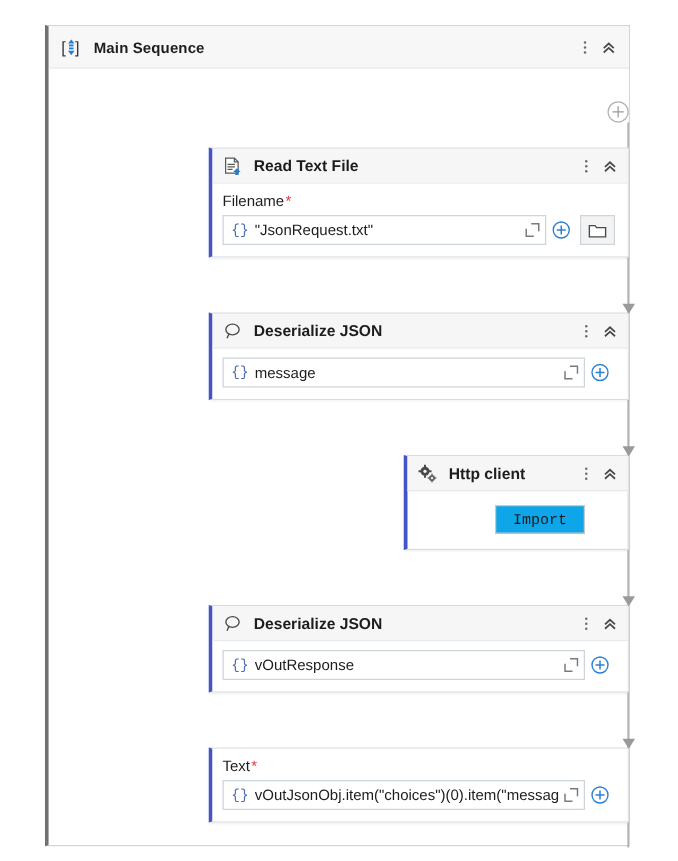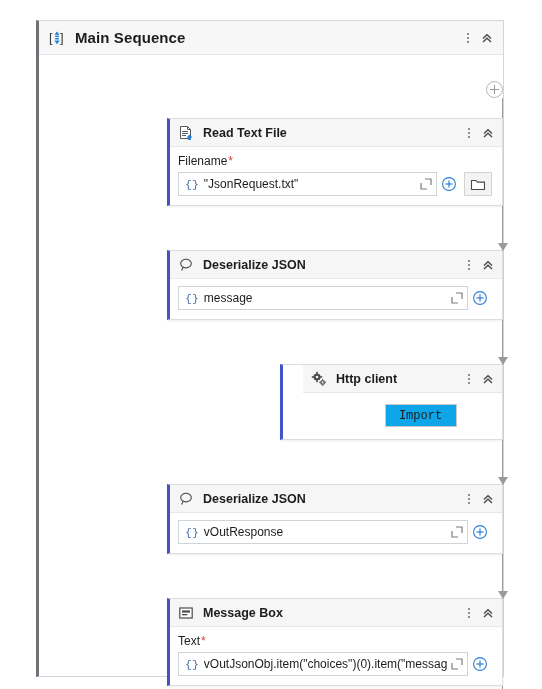--- a/index.html
+++ b/index.html
@@ -30,21 +30,21 @@
   .seq-header {
     height: 34px;
     background: #f7f7f7;
     border-bottom: 1px solid #e3e7eb;
     display: flex;
     align-items: center;
     padding: 0 8px 0 10px;
     box-sizing: border-box;
   }
   .seq-title {
-    font-size: 15px;
+    font-size: 12px;
     font-weight: bold;
     color: #1d1d1d;
     margin-left: 10px;
     letter-spacing: .1px;
   }
   .seq-header-spacer { flex: 1; }
 
   .seq-body {
     position: relative;
     height: calc(100% - 34px);
@@ -63,21 +63,21 @@
 
   
   .card {
     background: #ffffff;
     border: 1px solid #d6dde3;
     border-left: 3px solid #4453c6;
     box-sizing: border-box;
     box-shadow: 0 1px 2px rgba(0,0,0,.07);
   }
   .card-wide { width: 336px; }
-  .card-narrow { width: 223px; padding-left: 20px; }
+  .card-narrow { width: 180px; }
 
   .card-header {
     height: 28px;
     background: #f6f6f6;
     border-bottom: 1px solid #e5e9ed;
     display: flex;
     align-items: center;
     padding: 0 6px 0 8px;
     box-sizing: border-box;
   }
@@ -463,42 +463,20 @@
                   <line x1="4.4" y1="8" x2="11.6" y2="8" stroke="#2b7fd4" stroke-width="1.2"></line>
                 </svg>
               </span>
             </div>
           </div>
         </div>
 
         <div class="connector conn-arrow arrow"></div>
 
         <div class="card card-wide">
-          <div class="card-header">
-            <span>
-              <svg width="16" height="16" viewBox="0 0 16 16">
-                <rect x="1.8" y="3" width="12.4" height="10" fill="#ffffff" stroke="#4a4a4a" stroke-width="1.2"></rect>
-                <rect x="4" y="5.4" width="8" height="2.2" fill="#4a4a4a"></rect>
-                <rect x="4" y="9" width="5.4" height="1.3" fill="#4a4a4a"></rect>
-              </svg>
-            </span>
-            <span class="card-title">Message Box</span>
-            <span class="hdr-spacer"></span>
-            <span class="kebab">
-                <i></i>
-                <i></i>
-                <i></i>
-              </span>
-            <span class="chev">
-              <svg width="14" height="14" viewBox="0 0 14 14">
-                <polyline points="3,7.5 7,3.8 11,7.5" fill="none" stroke="#4a4a4a" stroke-width="1.4"></polyline>
-                <polyline points="3,11 7,7.3 11,11" fill="none" stroke="#4a4a4a" stroke-width="1.4"></polyline>
-              </svg>
-            </span>
-          </div>
           <div class="card-body">
             <div class="field-label">
               <span>Text</span><span class="req-star">*</span>
             </div>
             <div class="expr-row">
               <div class="expr-box">
                 <span class="expr-brace">{}</span>
                 <span class="expr-value">vOutJsonObj.item("choices")(0).item("message")</span>
                 <span class="expr-open">
                   <svg width="12" height="12" viewBox="0 0 12 12">

